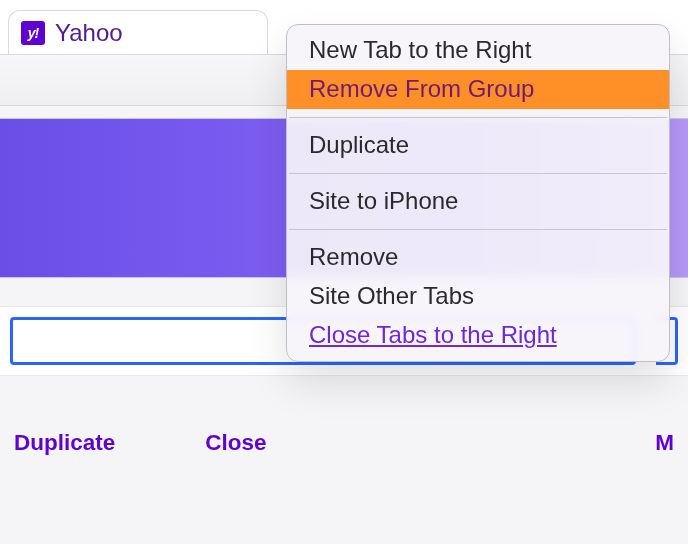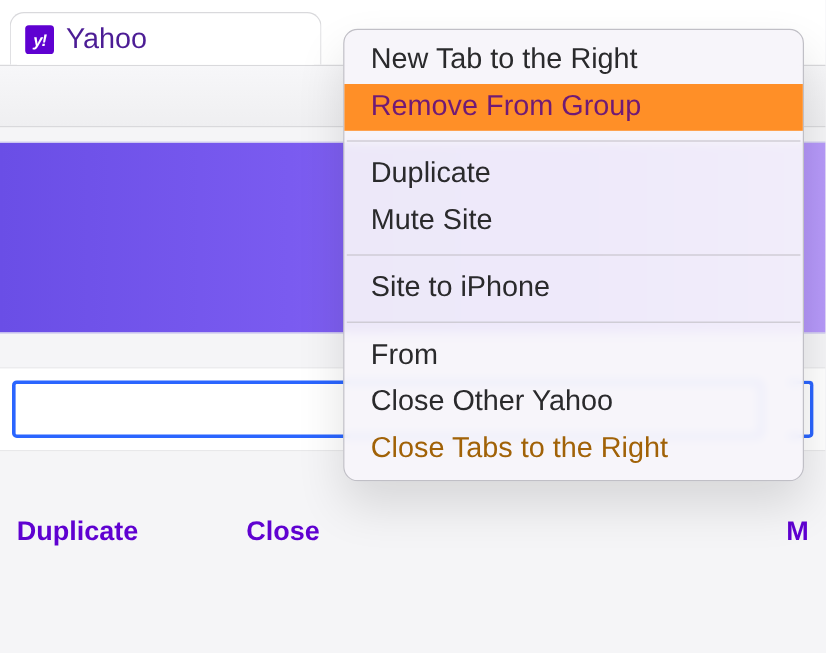--- a/index.html
+++ b/index.html
@@ -109,21 +109,21 @@
     font-size: 24px;
     color: #2a2a2c;
     padding: 4px 22px 5px 22px;
     line-height: 1.25;
     white-space: nowrap;
   }
   .menu-item.highlight {
     background: #ff8f27;
     color: #701a75;
   }
-  .menu-item.disabled { color: #a16207; }
+  .menu-item.disabled { color: #6d28d9; text-decoration: underline; }
   .menu-sep {
     height: 1px;
     margin: 8px 2px;
     background: #c8c6cd;
   }
 </style>
 </head>
 <body>
 
 <div class="tabbar">
@@ -146,20 +146,19 @@
   <span class="nav-item">Duplicate</span>
   <span class="nav-item">Close</span>
   <span class="nav-item" style="margin-left:auto">M</span>
 </div>
 
 <div class="context-menu">
   <div class="menu-item">New Tab to the Right</div>
   <div class="menu-item highlight">Remove From Group</div>
   <div class="menu-sep"></div>
   <div class="menu-item">Duplicate</div>
-  <div class="menu-item">Mute Site</div>
   <div class="menu-sep"></div>
   <div class="menu-item">Site to iPhone</div>
   <div class="menu-sep"></div>
-  <div class="menu-item">From</div>
-  <div class="menu-item">Close Other Yahoo</div>
+  <div class="menu-item">Remove</div>
+  <div class="menu-item">Site Other Tabs</div>
   <div class="menu-item disabled">Close Tabs to the Right</div>
 </div>
 
 </body></html>

